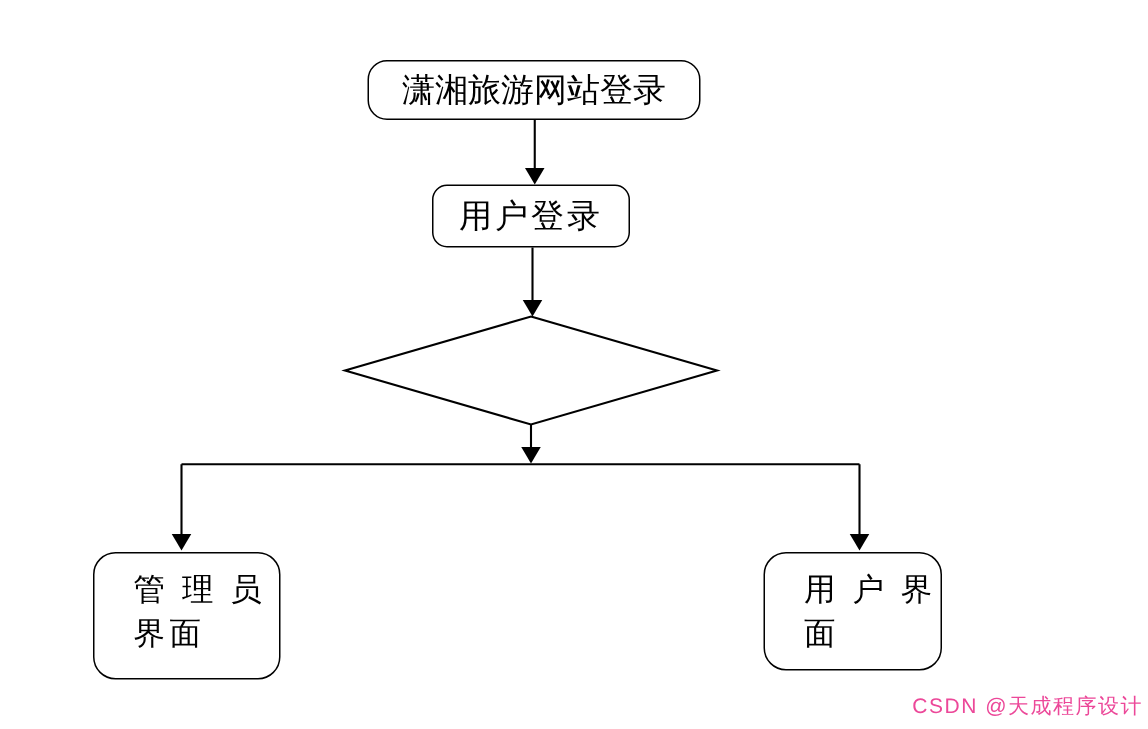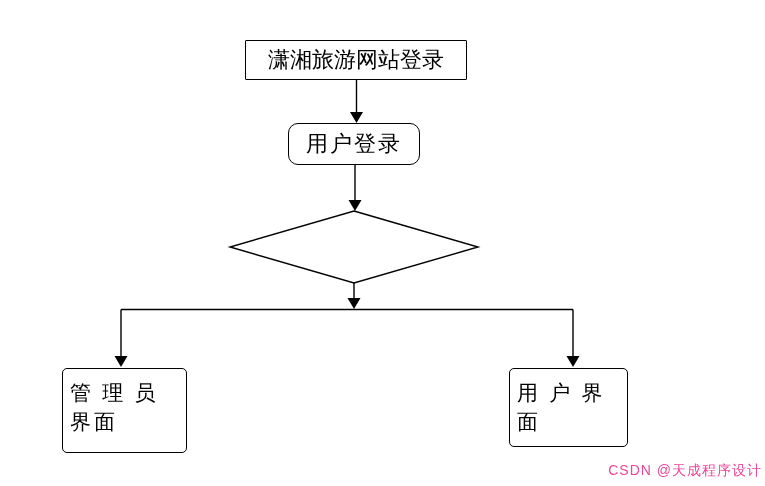--- a/index.html
+++ b/index.html
@@ -31,44 +31,44 @@
     display: flex;
     align-items: center;
     justify-content: center;
     font-size: 22px;
     line-height: 1.2;
     white-space: nowrap;
   }
   .node-site-login {
     left: 245px; top: 40px;
     width: 222px; height: 40px;
-    border-radius: 1px;
+    border-radius: 13px;
   }
   .node-user-login {
     left: 288px; top: 123px;
     width: 132px; height: 42px;
     border-radius: 10px;
     letter-spacing: 2px;
   }
   .decision-label {
     position: absolute;
     left: 230px; top: 233px;
     width: 248px;
     text-align: center;
     font-size: 22px;
     letter-spacing: 1px;
   }
   .leaf {
     position: absolute;
     box-sizing: border-box;
     background: #ffffff;
     border: 1.5px solid #000000;
-    border-radius: 5px;
+    border-radius: 15px;
     font-size: 21px;
-    padding: 10px 7px;
+    padding: 10px 26px;
     line-height: 29px;
     letter-spacing: 3px;
     display: block;
   }
   .node-admin-interface {
     left: 62px; top: 368px;
     width: 125px; height: 85px;
   }
   .node-user-interface {
     left: 509px; top: 368px;

